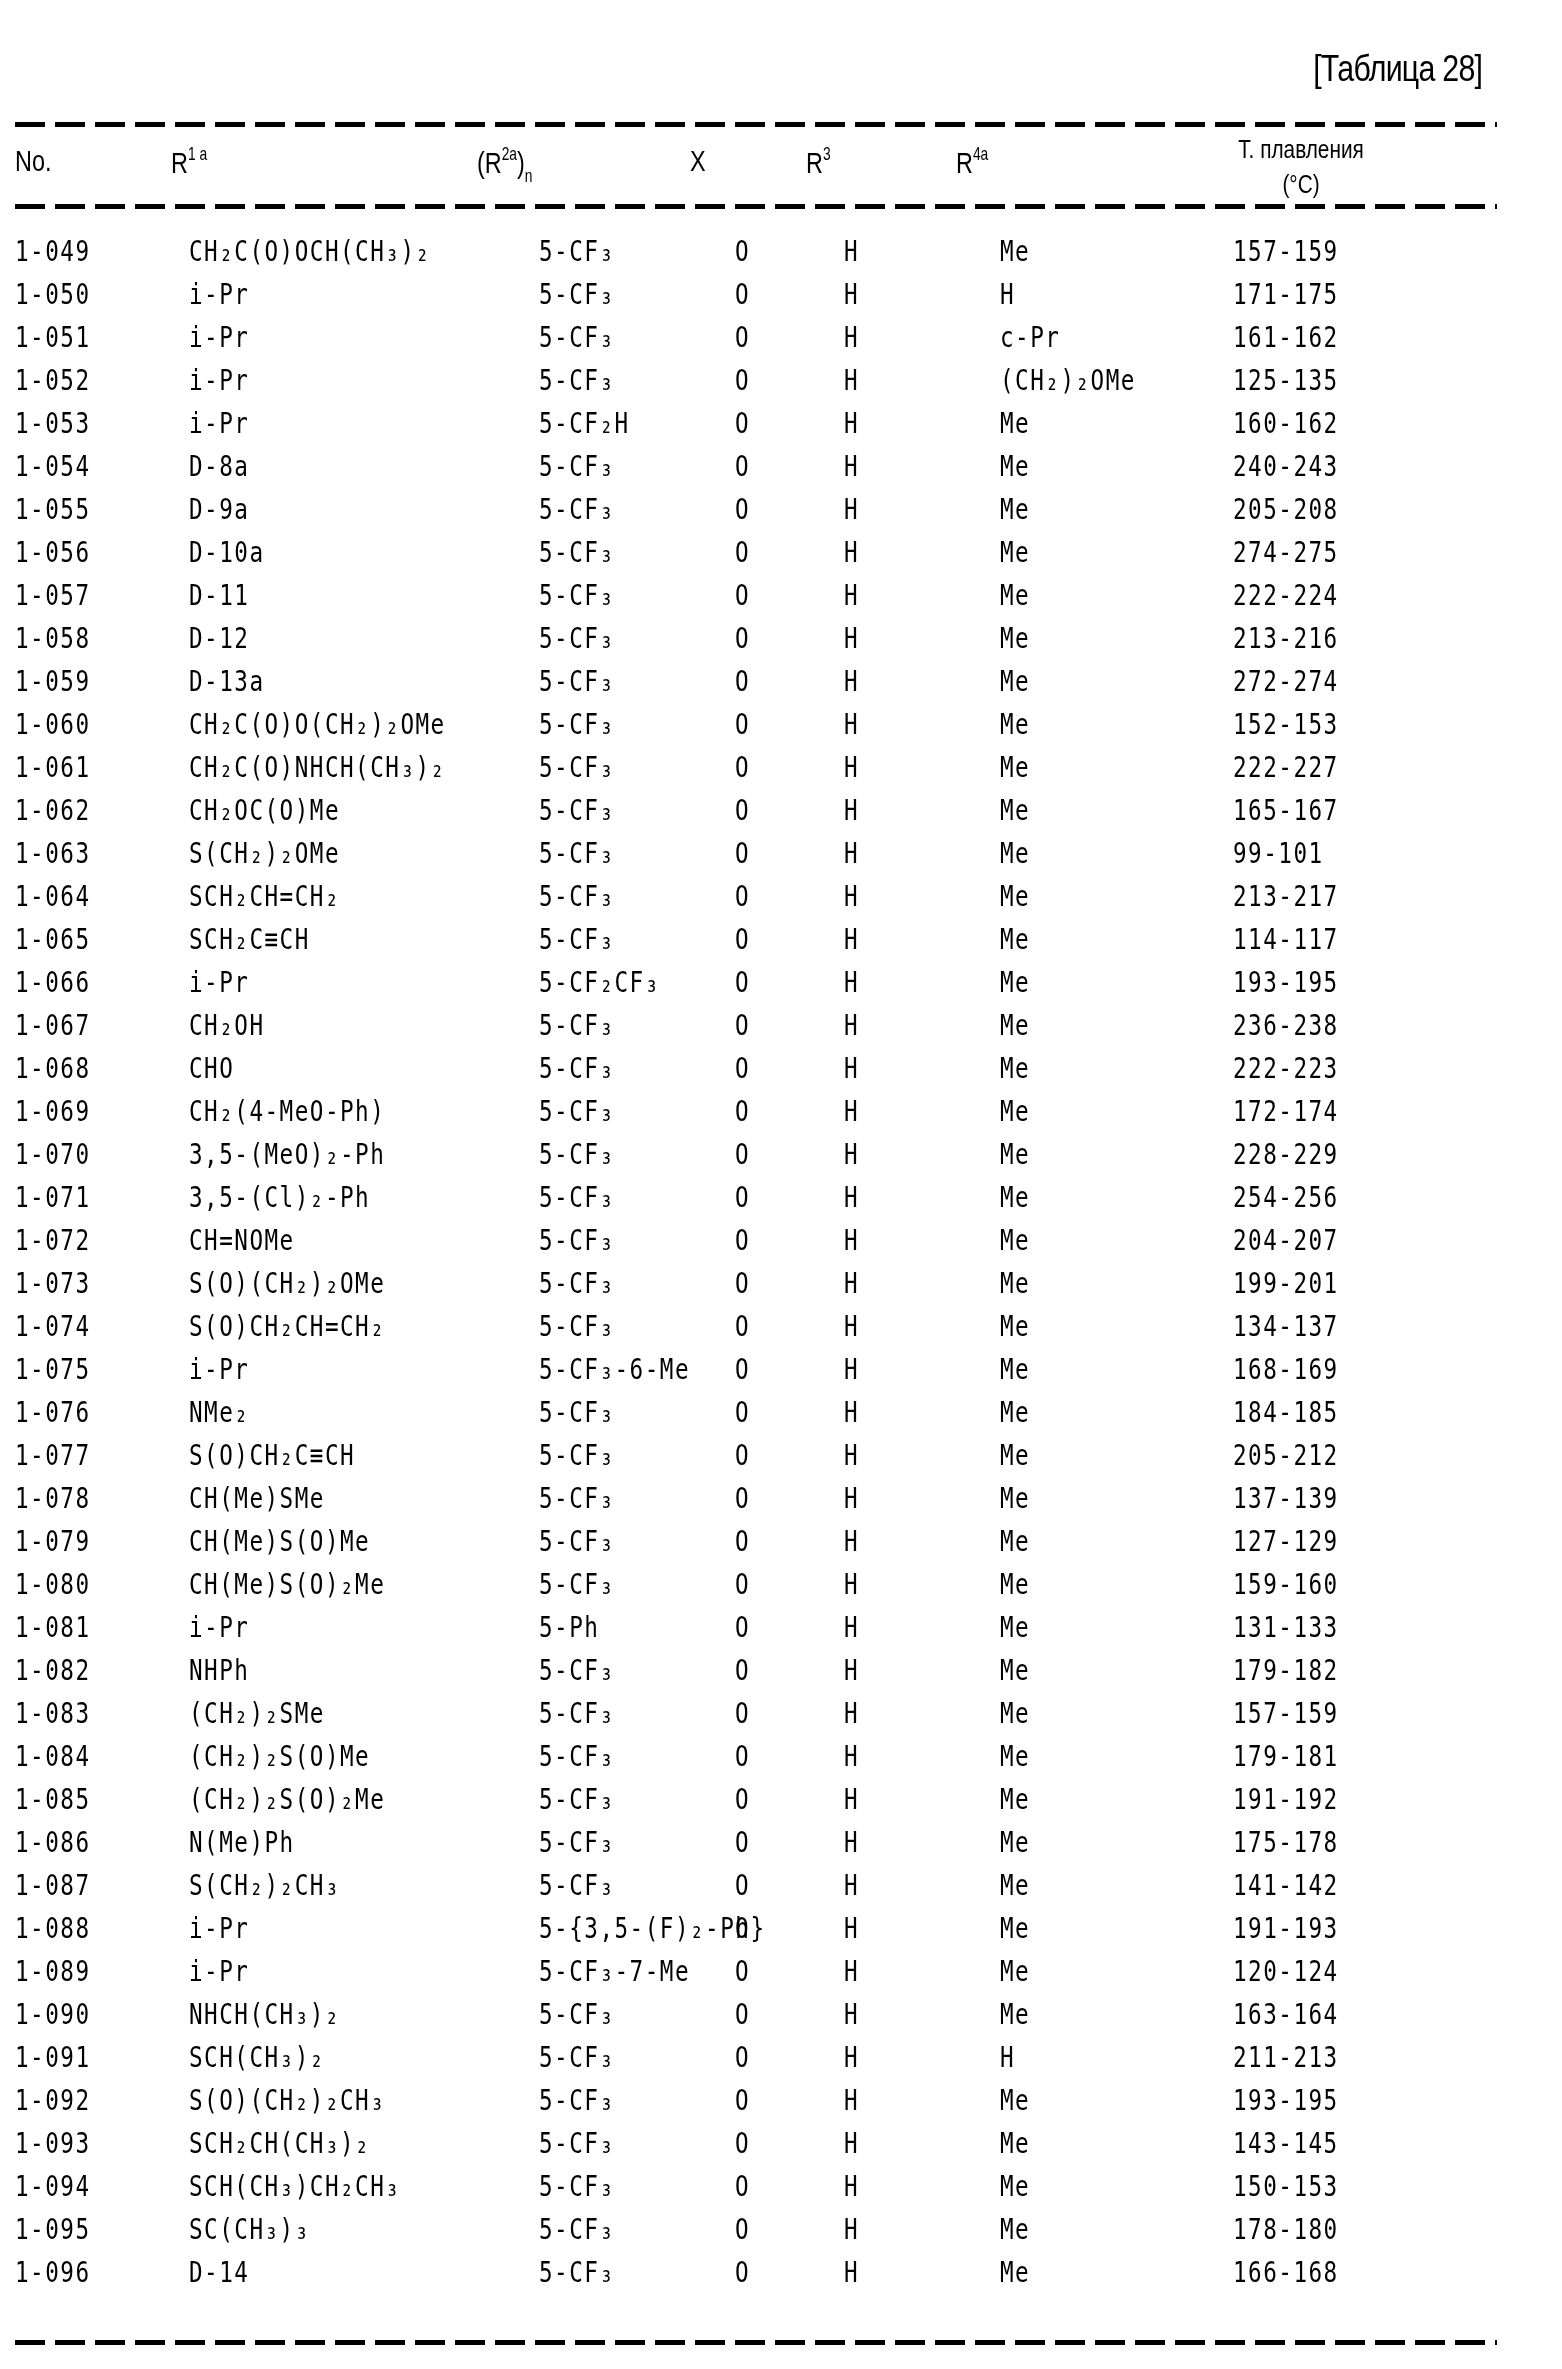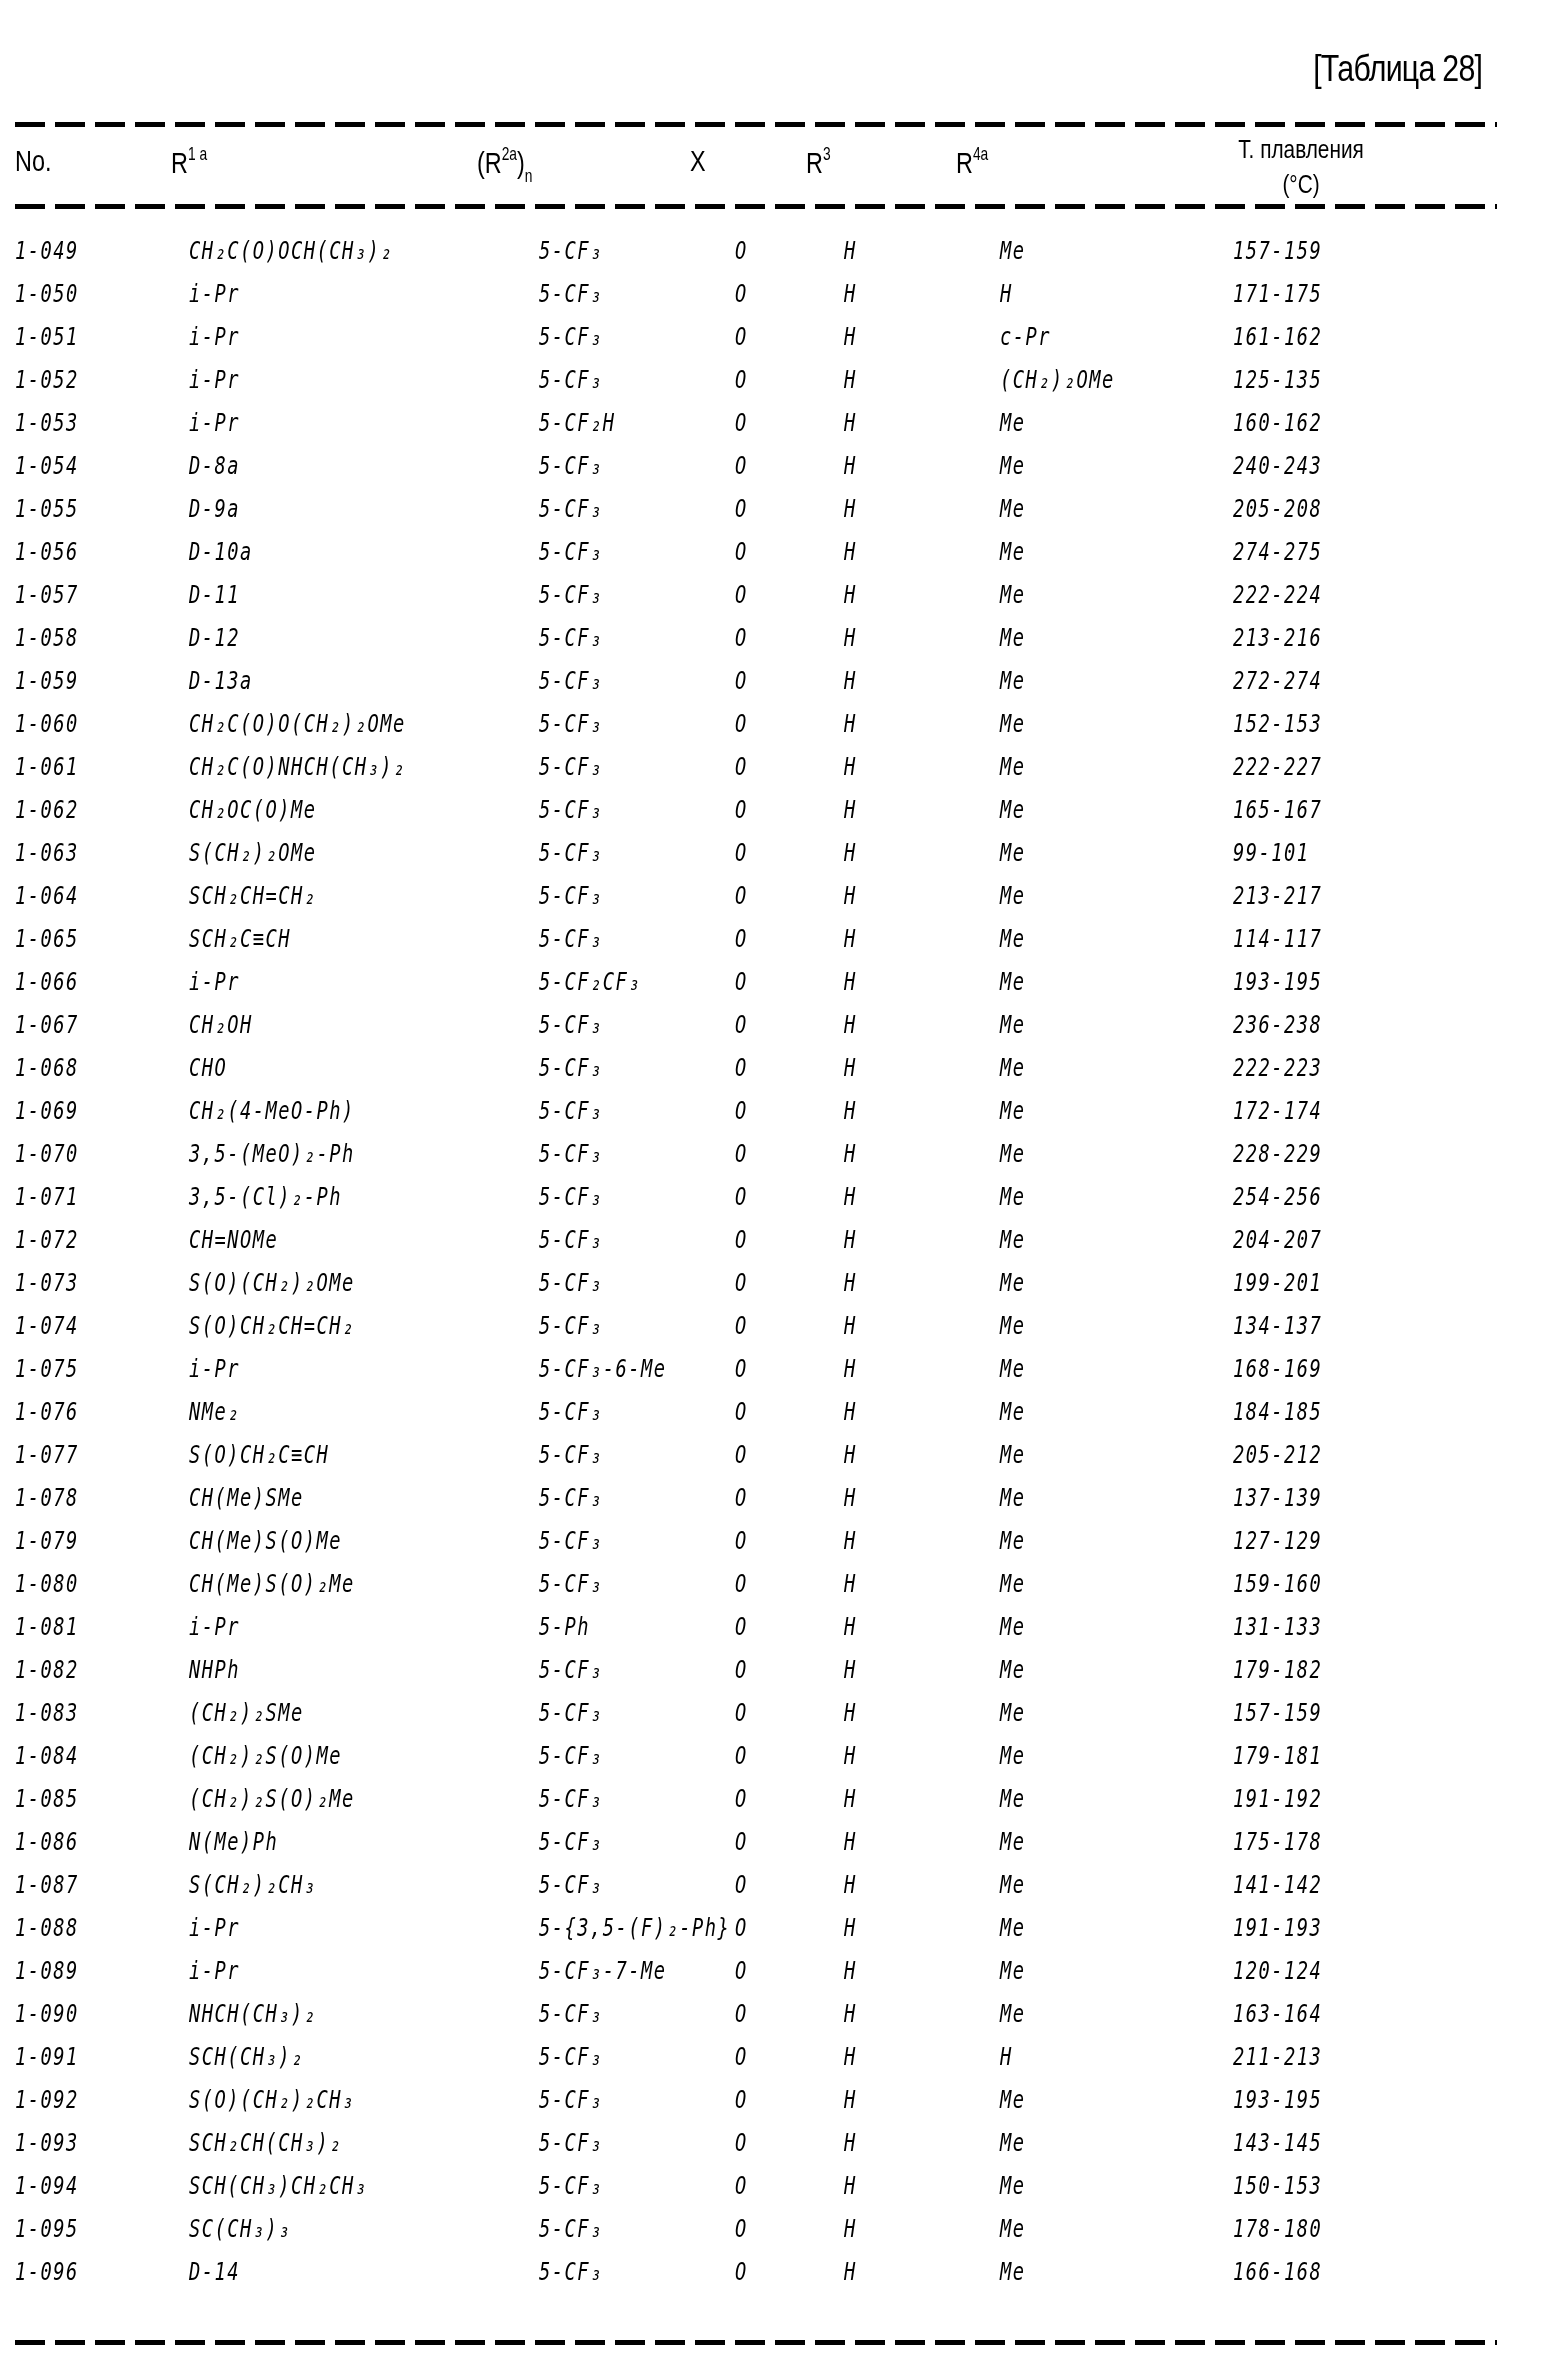--- a/index.html
+++ b/index.html
@@ -10,22 +10,22 @@
   .dash{position:absolute;left:15px;width:1482px;height:4.7px;
         background:repeating-linear-gradient(90deg,#000 0 30px,transparent 30px 40px);}
   .hdr{position:absolute;top:144px;font-family:"Liberation Sans",sans-serif;font-size:30px;
        transform:scaleX(0.78);transform-origin:left center;}
   .hdr sup{font-size:17.7px;vertical-align:13px;}
   .hdr sub{font-size:17.7px;vertical-align:-9.3px;}
   .mp-h{position:absolute;left:1208px;top:132px;width:186px;text-align:center;
         font-family:"Liberation Sans",sans-serif;font-size:26px;line-height:35px;
         transform:scaleX(0.8);transform-origin:center;}
   .rows{position:absolute;left:0;top:231px;width:1562px;}
-  .row{position:relative;height:43px;font-size:24px;line-height:41px;
-       transform-origin:left;font-style:italic;}
+  .row{position:relative;height:43px;font-size:29px;line-height:41px;
+       transform-origin:left;}
   .row span{position:absolute;top:0;white-space:nowrap;display:inline-block;
             transform:scaleX(0.78);transform-origin:left center;letter-spacing:1.9px;}
   .c-no{left:15px}.c-r1{left:189px}.c-r2{left:539px}.c-x{left:735px}
   .c-r3{left:844px}.c-r4{left:1000px}.c-mp{left:1233px}
 </style>
 </head>
 <body>
 
 <div class="title">[Таблица 28]</div>
 

